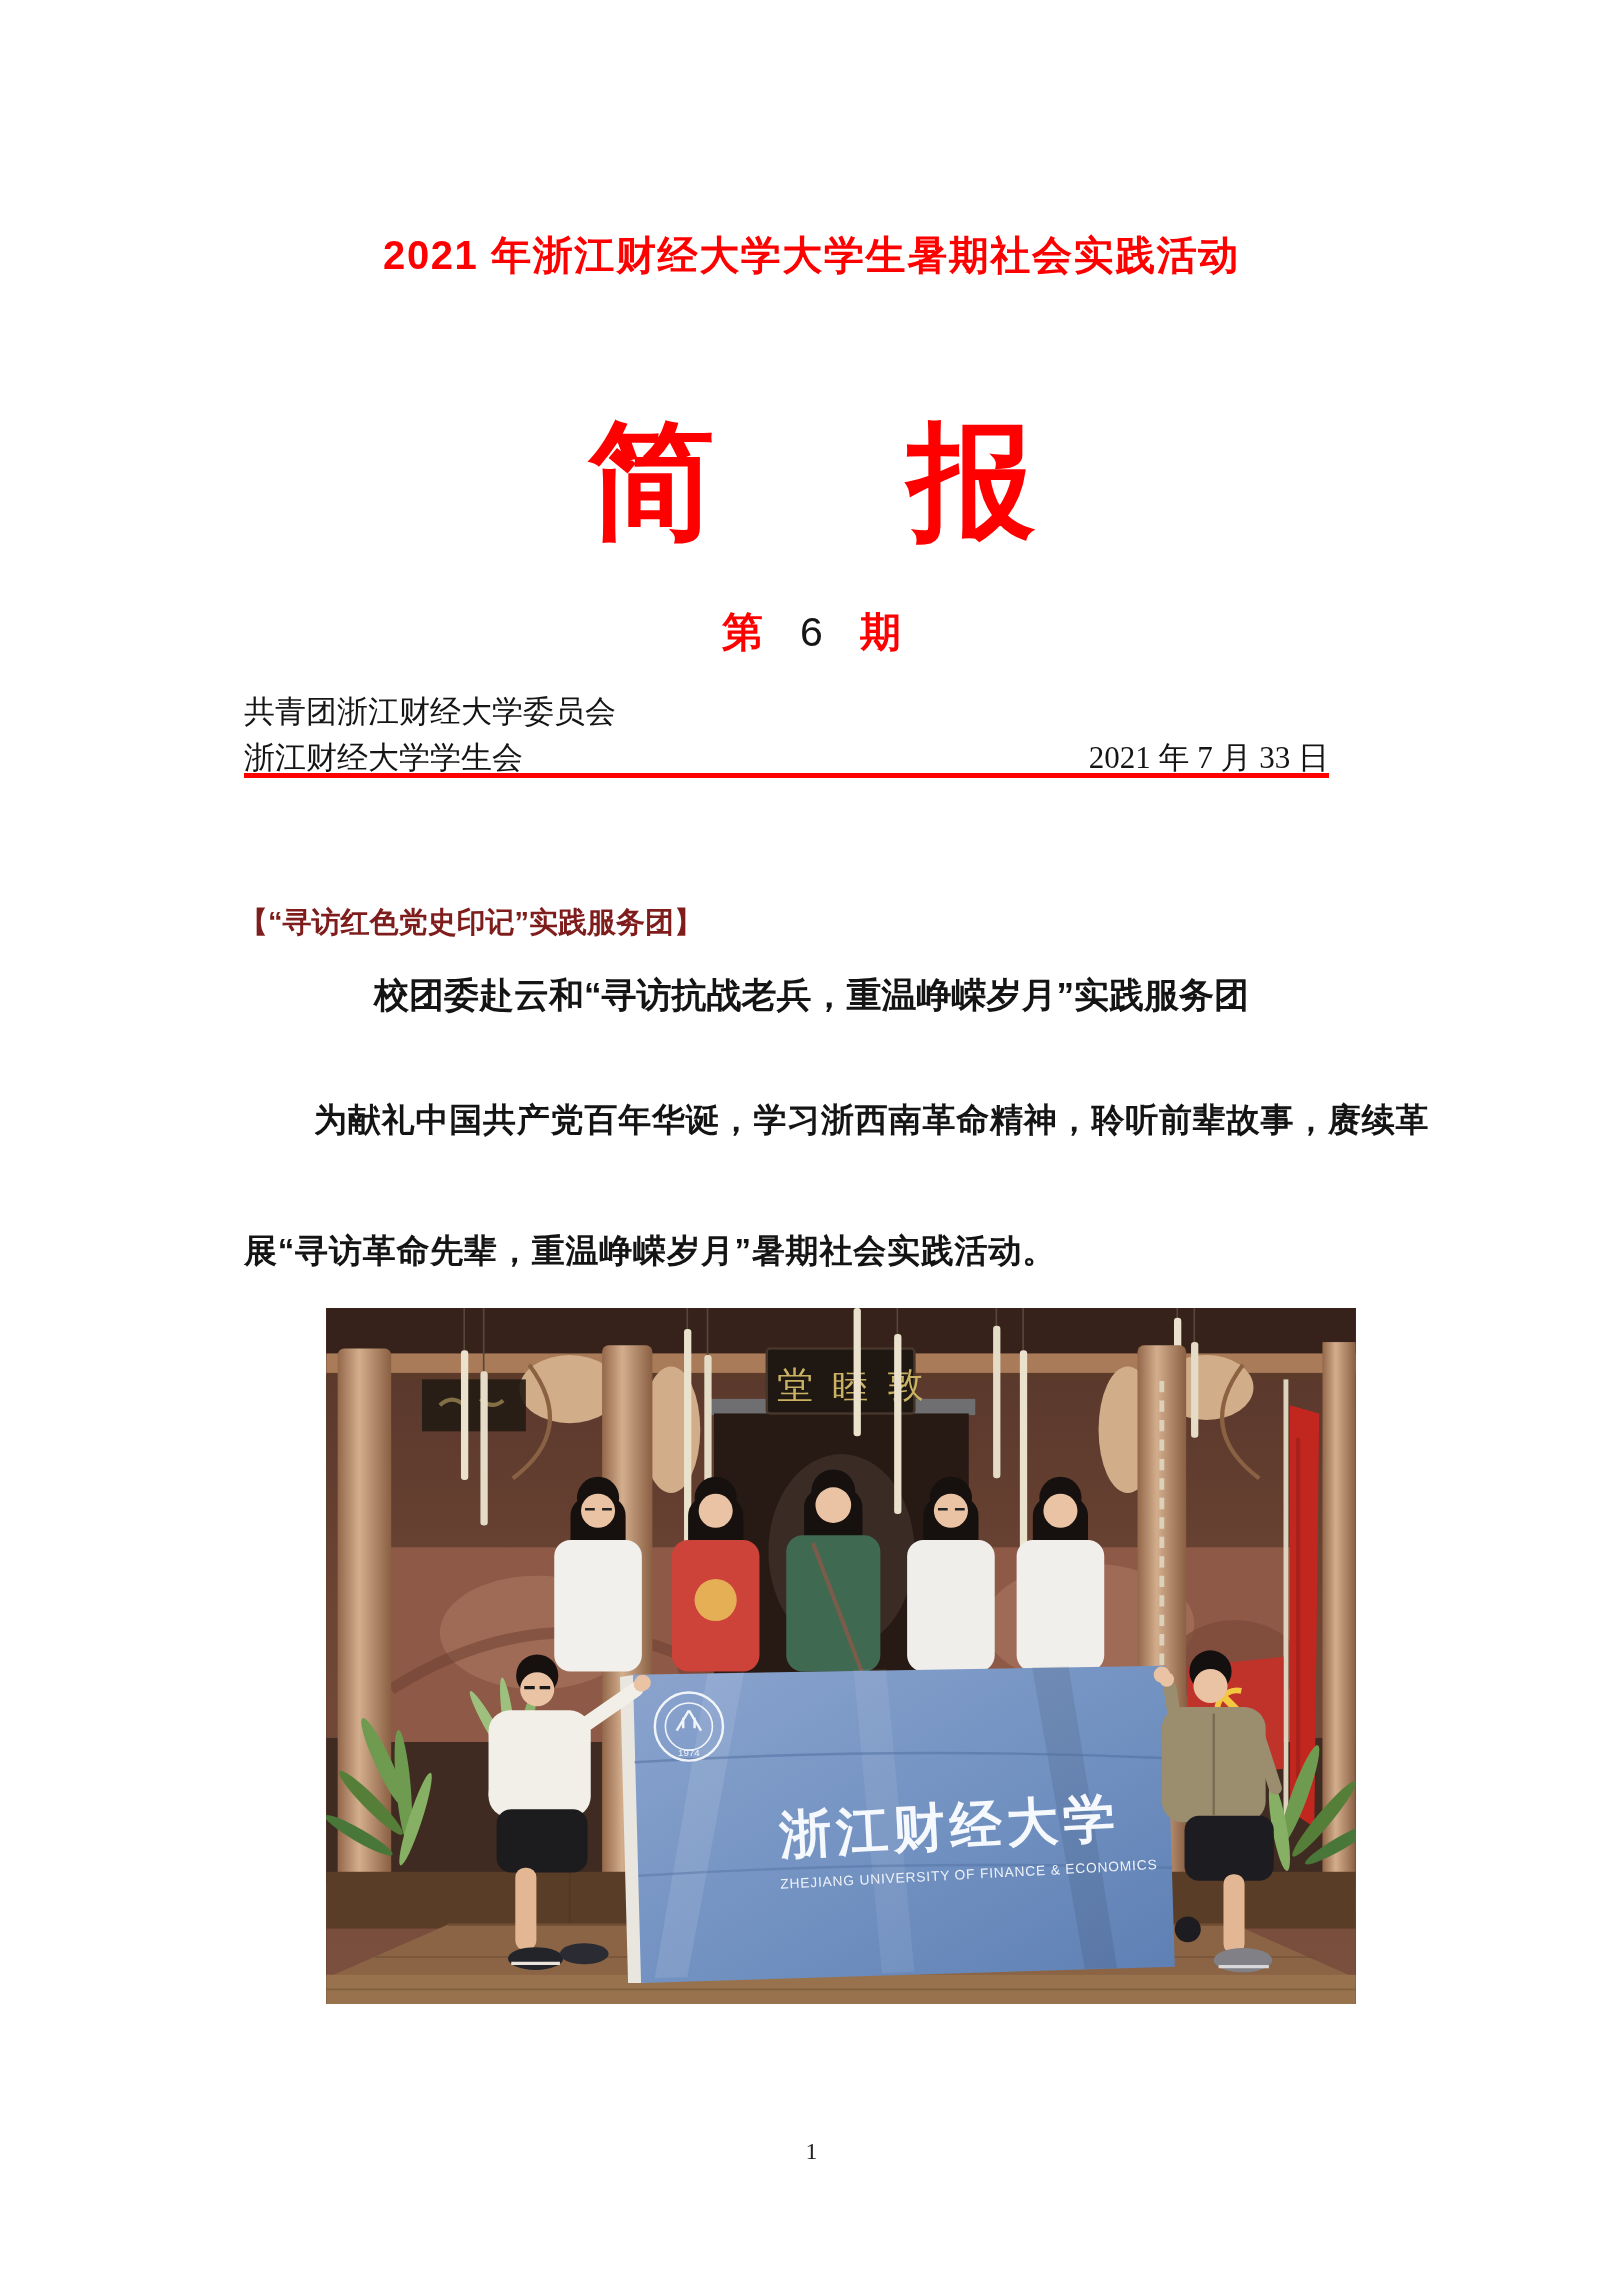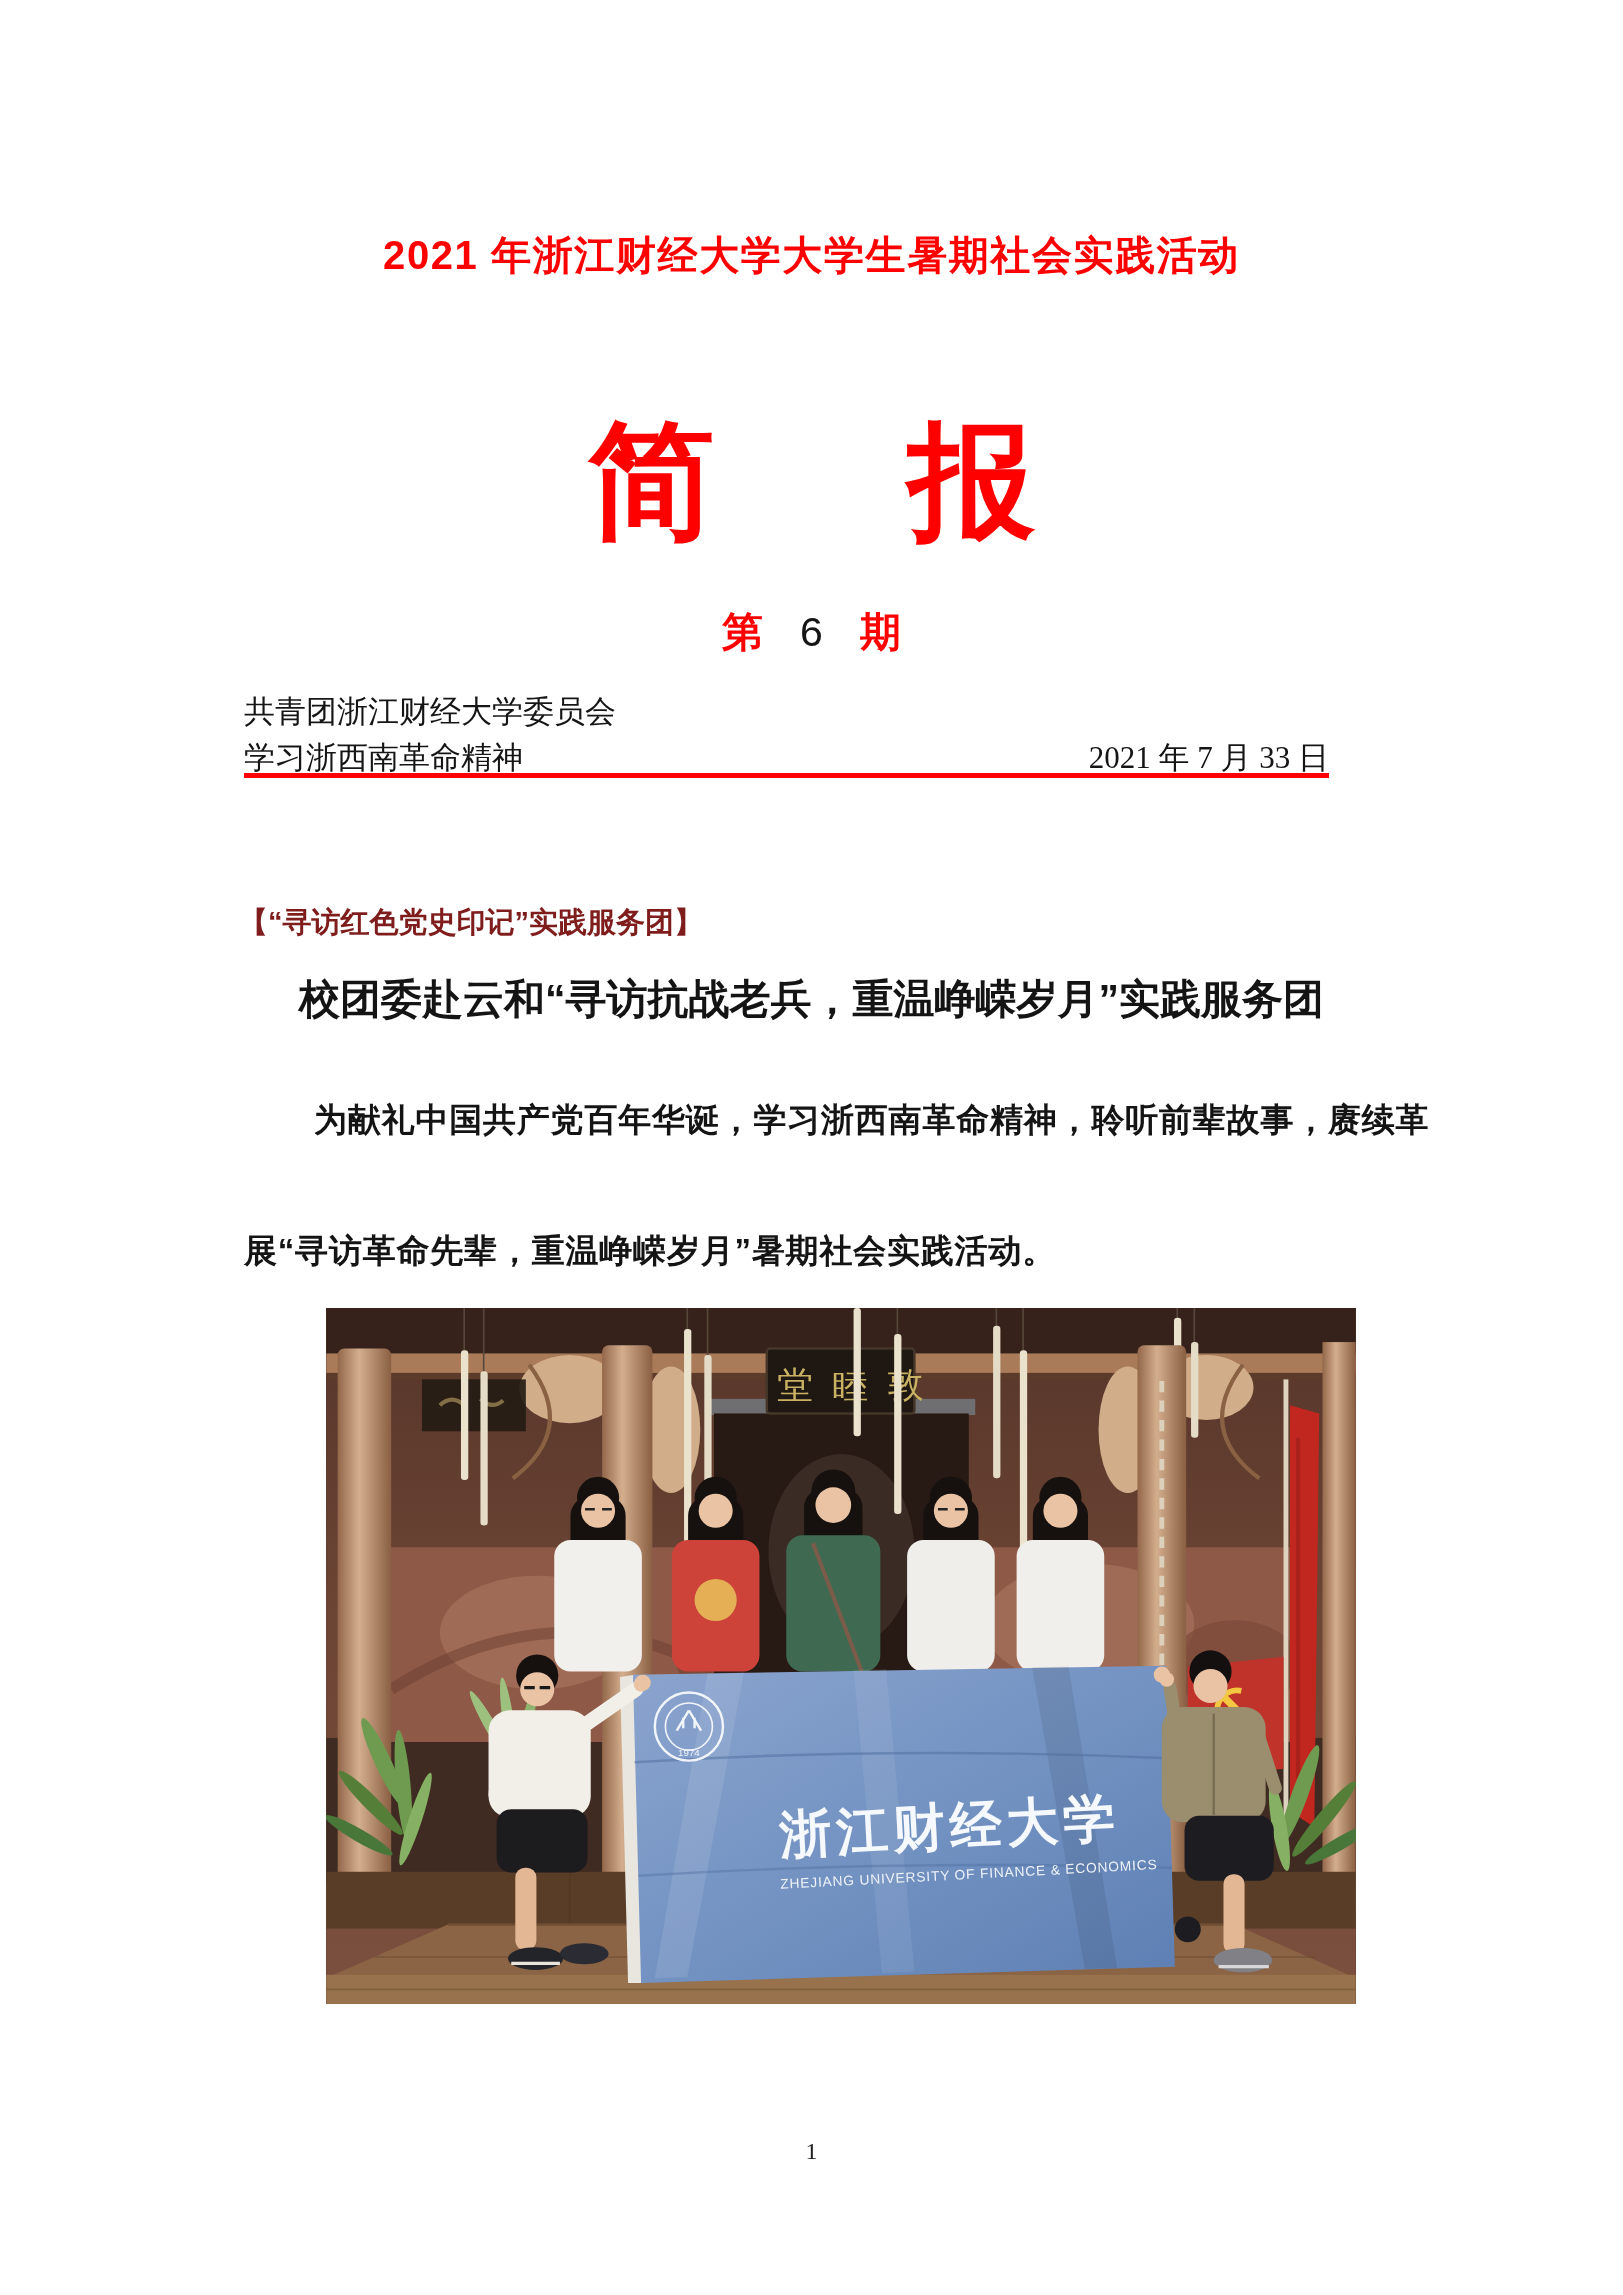--- a/index.html
+++ b/index.html
@@ -41,21 +41,21 @@
     position:absolute; left:244px; top:773px; width:1085px; height:4.9px;
     background:#fe0000;
   }
 
   .section-header {
     position:absolute; left:239px; top:903px;
     font-size:29px; font-weight:700; color:#7f1d1d;
   }
   .article-subtitle {
     position:absolute; top:972px; left:0; width:100%;
-    text-align:center; font-size:41px; font-weight:700; color:#141414;
+    text-align:center; font-size:35px; font-weight:700; color:#141414;
   }
   .body-line {
     position:absolute; left:244px; width:1161px;
     font-size:33px; font-weight:700; color:#141414; letter-spacing:0.8px;
     line-height:1.2; white-space:nowrap;
   }
   .bl-0 { top:1100px; text-indent:70px; }
   .bl-1 { top:1145px; }
   .bl-2 { top:1231px; }
 
@@ -82,21 +82,21 @@
 
   <div class="issue-line">
     <span class="red">第</span>
     <span class="num">6</span>
     <span class="red">期</span>
   </div>
 
   <div class="org-line1">共青团浙江财经大学委员会</div>
 
   <div class="org-row">
-    <span>学习浙西南革命精神</span>
+    <span>浙江财经大学学生会</span>
     <span>2021 年 7 月 33 日</span>
   </div>
 
   <div class="red-rule"></div>
 
   <div class="section-header">【“寻访红色党史印记”实践服务团】</div>
 
   <div class="article-subtitle">校团委赴云和“寻访抗战老兵，重温峥嵘岁月”实践服务团</div>
 
   <div class="body-line bl-0">为献礼中国共产党百年华诞，学习浙西南革命精神，聆听前辈故事，赓续革</div>

